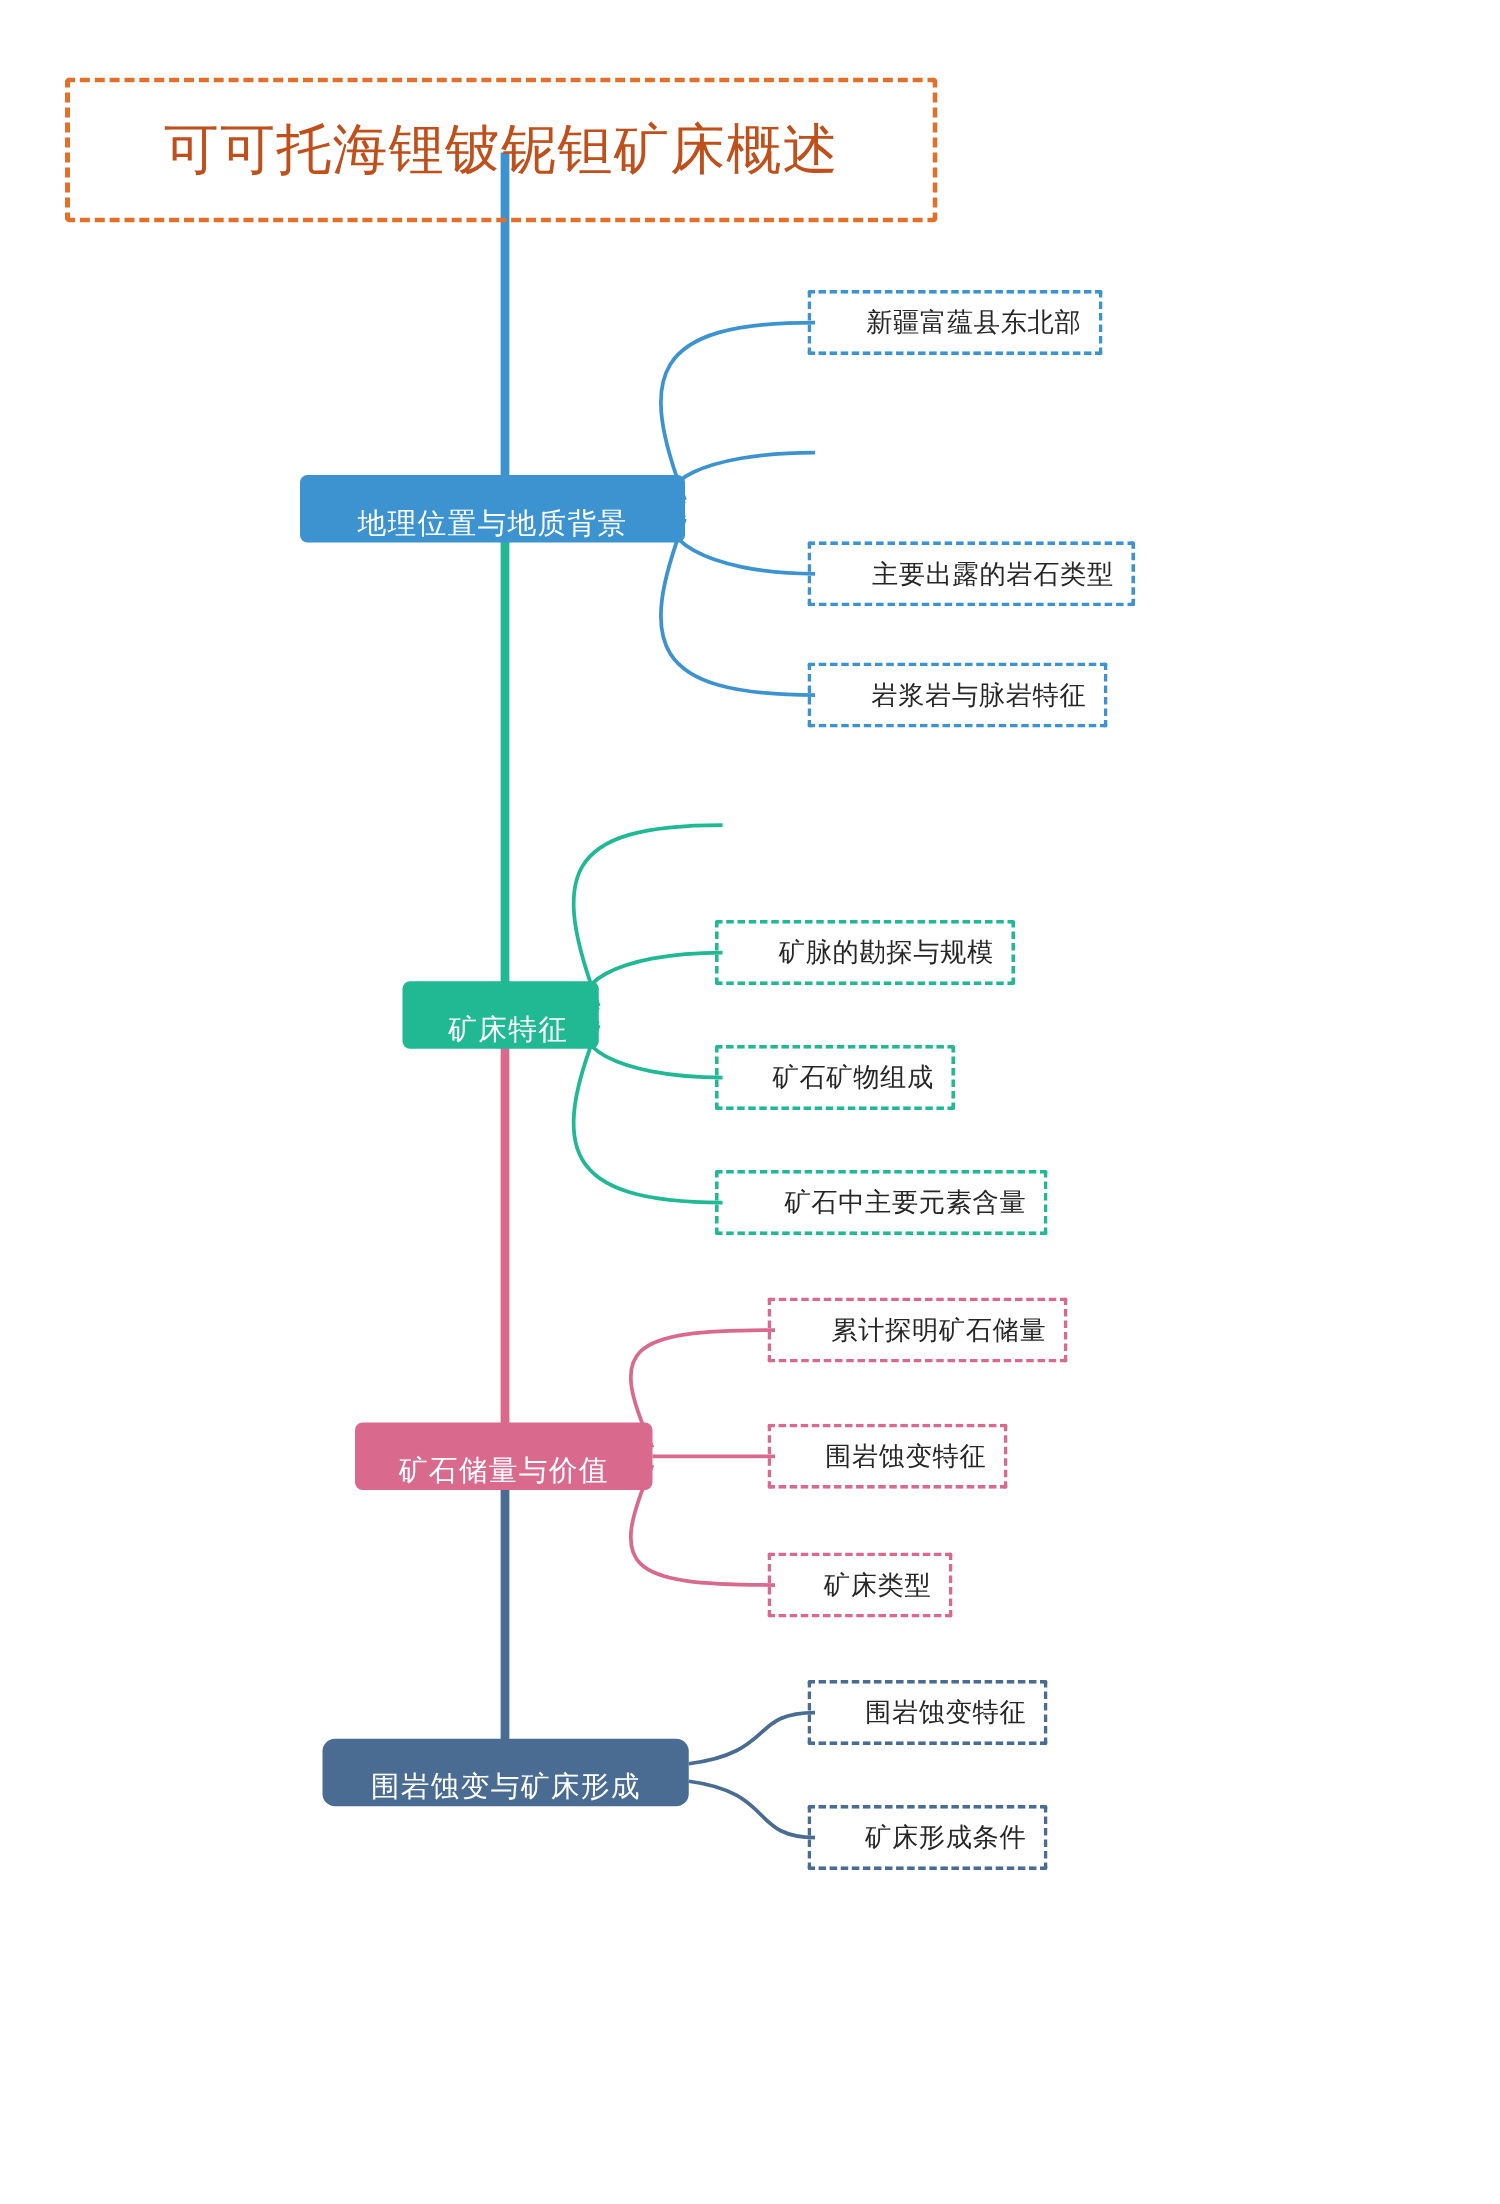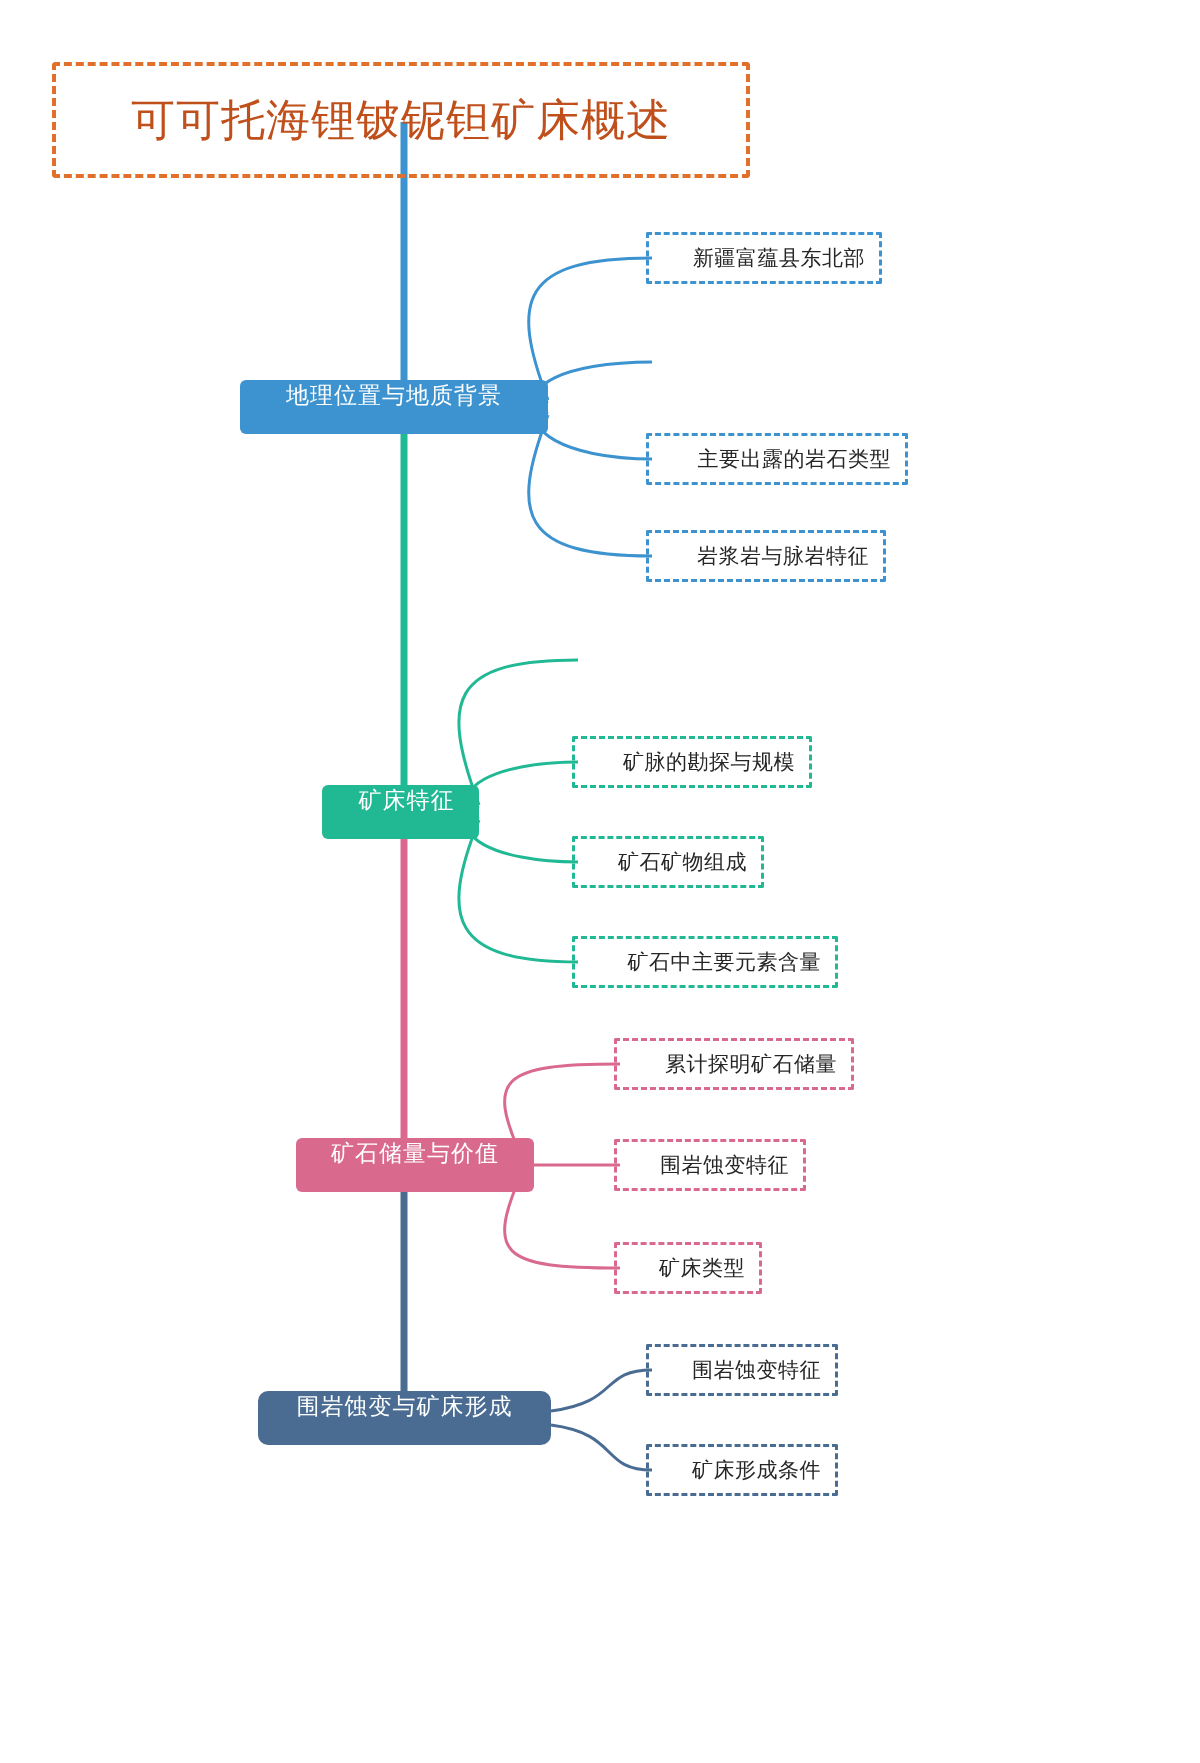--- a/index.html
+++ b/index.html
@@ -47,21 +47,21 @@
     line-height: 1.1;
     letter-spacing: 1px;
     white-space: nowrap;
   }
   
   .branch-node {
     position: absolute;
     box-sizing: border-box;
     border-radius: 6px;
     display: flex;
-    align-items: flex-start;
+    align-items: flex-end;
     justify-content: center;
     color: #ffffff;
     font-size: 23px;
     letter-spacing: 1px;
     white-space: nowrap;
     z-index: 3;
     padding: 0 18px;
   }
   
   .leaf-node {
@@ -137,21 +137,21 @@
   <div class="leaf-node" style="left:572px; top:736px; width:240px; height:52px; border-color:#21B894;">
     <span>矿脉的勘探与规模</span>
   </div>
   <div class="leaf-node" style="left:572px; top:836px; width:192px; height:52px; border-color:#21B894;">
     <span>矿石矿物组成</span>
   </div>
   <div class="leaf-node" style="left:572px; top:936px; width:266px; height:52px; border-color:#21B894;">
     <span>矿石中主要元素含量</span>
   </div>
 
-  <div class="branch-node" style="left:296px; top:1138px; width:238px; height:54px; background:#D96A8E;">
+  <div class="branch-node" style="left:284px; top:1138px; width:238px; height:54px; background:#D96A8E;">
     <span>矿石储量与价值</span>
   </div>
 
   <div class="leaf-node" style="left:614px; top:1038px; width:240px; height:52px; border-color:#D96A8E;">
     <span>累计探明矿石储量</span>
   </div>
   <div class="leaf-node" style="left:614px; top:1139px; width:192px; height:52px; border-color:#D96A8E;">
     <span>围岩蚀变特征</span>
   </div>
   <div class="leaf-node" style="left:614px; top:1242px; width:148px; height:52px; border-color:#D96A8E;">

